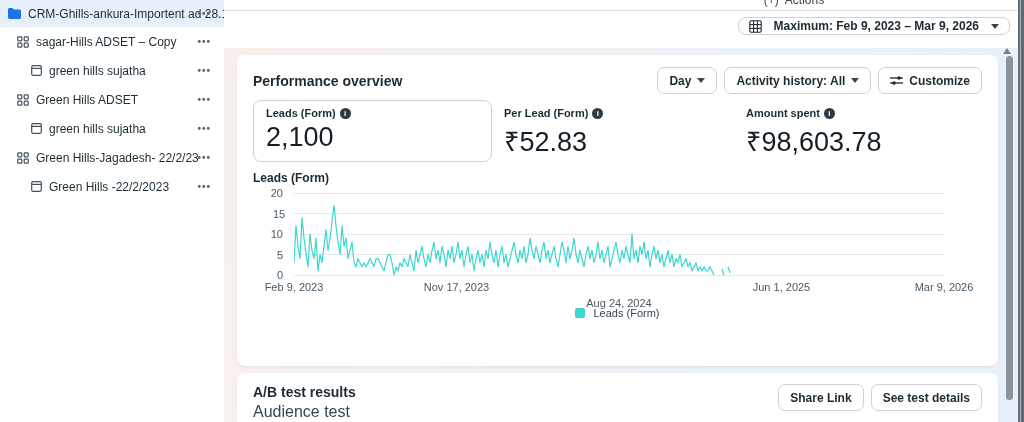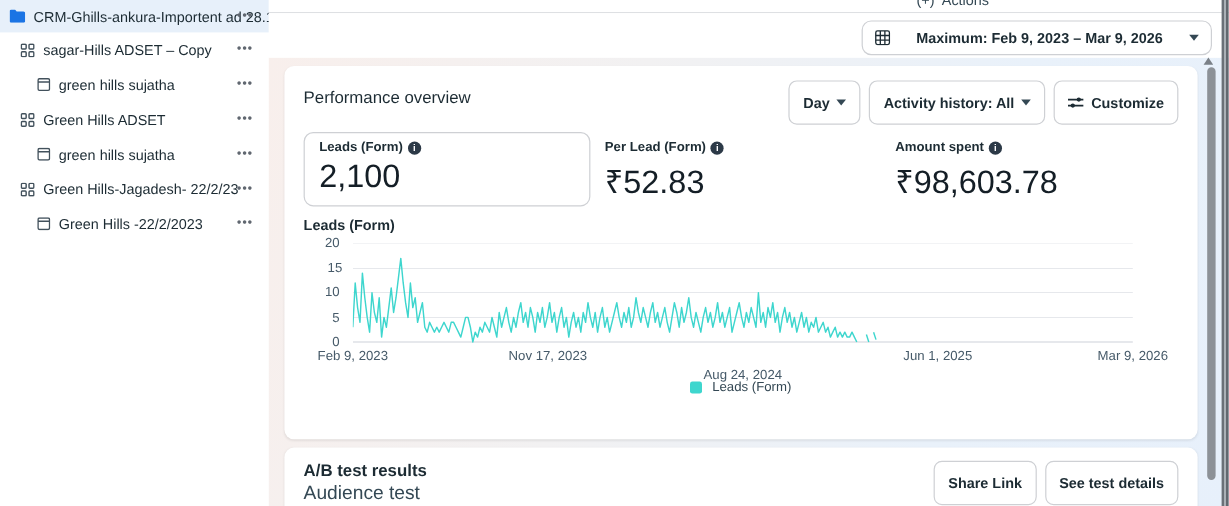--- a/index.html
+++ b/index.html
@@ -25,33 +25,33 @@
 
   .tabstrip { height:11px; background:#fff; border-bottom:1px solid #dee0e3; position:relative; overflow:hidden; flex:none; }
   .tab { position:absolute; top:0; height:11px; display:flex; align-items:flex-start; justify-content:center; overflow:hidden; }
   .tab-performance { left:39px; width:356px; background:#e7f0fc; }
   .tab-actions { left:480px; width:180px; }
   .tab-inner { display:flex; align-items:center; gap:6px; margin-top:-7px; font-size:12px; font-weight:bold; }
   .tab-performance .tab-inner { color:#1b74e4; }
   .tab-actions .tab-inner { color:#344854; font-weight:normal; }
 
   .toolbar-row { height:37px; background:#fff; position:relative; flex:none; }
-  .date-btn { position:absolute; right:16px; top:6px; height:29px; display:flex; align-items:center;
-    gap:22px; padding:0 10px; background:#fff; border:1px solid #ced0d4; border-radius:8px;
+  .date-btn { position:absolute; right:16px; top:6px; height:18px; display:flex; align-items:center;
+    gap:12px; padding:0 10px; background:#fff; border:1px solid #ced0d4; border-radius:8px;
     font-size:12px; font-weight:bold; color:#1c2b33; cursor:pointer; font-family:inherit; }
 
   .content { flex:1; padding:7px 28px 0 13px;
     background:linear-gradient(105deg,#f8efec 0%,#f2f1f2 35%,#e9f1fa 70%,#e7f0fb 100%); }
 
   .card { background:#fff; border-radius:8px; box-shadow:0 1px 2px rgba(0,0,0,.08); }
   .main-card { height:311px; position:relative; }
   .card-head { display:flex; justify-content:space-between; align-items:flex-start; padding:12px 16px 0 16px; }
-  .card-title { font-size:14px; font-weight:normal; margin-top:6px; }
+  .card-title { font-size:14px; font-weight:bold; margin-top:6px; }
   .head-btns { display:flex; gap:7px; }
-  .btn { height:37px; display:inline-flex; align-items:center; gap:6px; padding:0 11px;
+  .btn { height:27px; display:inline-flex; align-items:center; gap:6px; padding:0 11px;
     background:#fff; border:1px solid #ced0d4; border-radius:7px; font-size:12px; font-weight:bold;
     color:#1c2b33; cursor:pointer; font-family:inherit; }
   .caret { width:0; height:0; border-left:4px solid transparent; border-right:4px solid transparent;
     border-top:5px solid #344854; display:inline-block; }
 
   .metrics { display:flex; padding:6px 16px 0 16px; }
   .metric { width:242px; padding:7px 0 0 6px; }
   .metric.boxed { width:239px; border:1px solid #ced0d4; border-radius:8px; padding:6px 12px 8px 12px; margin-right:6px; }
   .metric-label { font-size:11px; font-weight:bold; display:flex; align-items:center; gap:4px; }
   .info { width:11px; height:11px; border-radius:50%; background:#2c3947; color:#fff; font-size:8px;

